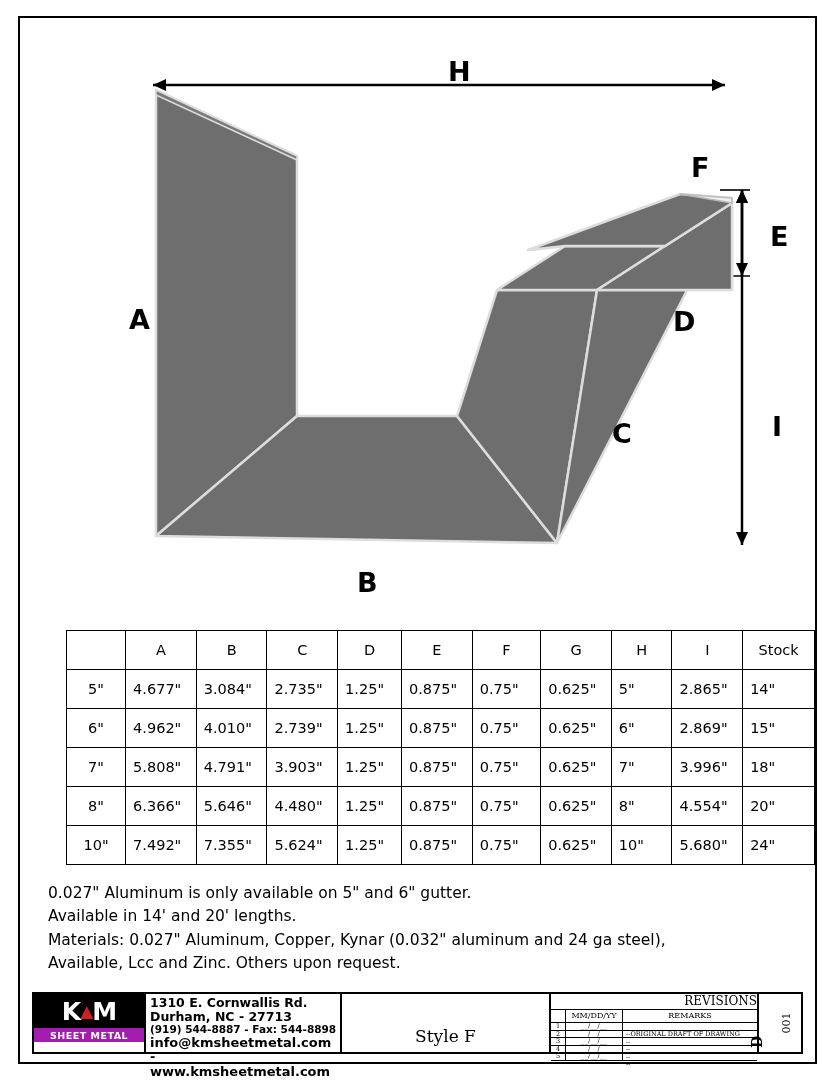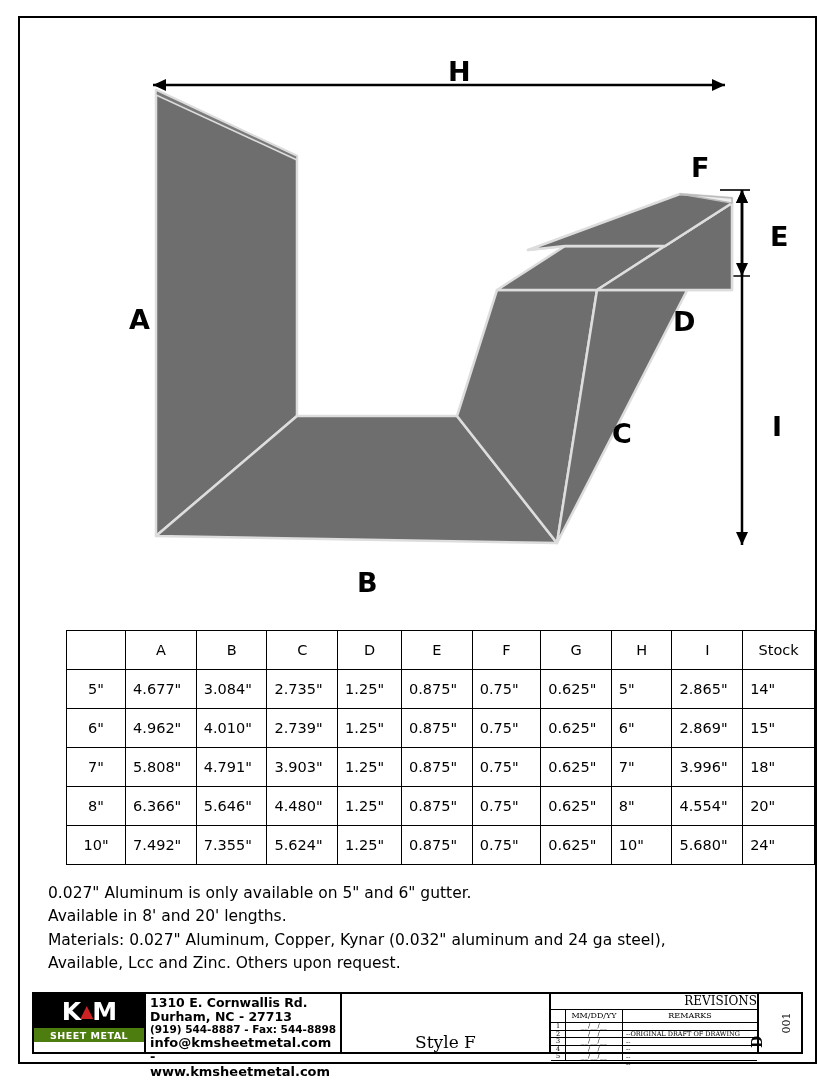--- a/index.html
+++ b/index.html
@@ -117,21 +117,21 @@
     font-weight: bold;
     font-size: 25px;
     letter-spacing: -1px;
   }
   .logo-km .kmred { color: #cc2222; font-size: 17px; }
   .logo-sub {
     position: absolute;
     left: 0; top: 34px;
     width: 100%;
     height: 14px;
-    background: #4d7c0f;
+    background: #a21caf;
     color: #fff;
     font-size: 9.5px;
     font-weight: bold;
     display: flex;
     align-items: center;
     justify-content: center;
     letter-spacing: 0.5px;
   }
   .tb-address {
     width: 196px;
@@ -150,20 +150,21 @@
     font-size: 13px;
     font-weight: bold;
   }
   .tb-style {
     flex: 1;
     border-right: 2px solid #000;
     box-sizing: border-box;
     display: flex;
     align-items: flex-end;
     justify-content: center;
+    padding-bottom: 6px;
     font-size: 17px;
     font-family: "DejaVu Serif", serif;
   }
   .tb-rev {
     width: 208px;
     border-right: 2px solid #000;
     box-sizing: border-box;
     font-family: "DejaVu Serif", serif;
   }
   .rev-title {
@@ -356,21 +357,21 @@
         <td>0.625"</td>
         <td>10"</td>
         <td>5.680"</td>
         <td>24"</td>
       </tr>
     </tbody>
   </table>
 
   <div class="notes">
     <div>0.027" Aluminum is only available on 5" and 6" gutter.</div>
-    <div>Available in 8' and 20' lengths.</div>
+    <div>Available in 14' and 20' lengths.</div>
     <div>Materials: 0.027" Aluminum, Copper, Kynar (0.032" aluminum and 24 ga steel),</div>
     <div>Available, Lcc and Zinc. Others upon request.</div>
   </div>
 
   <div class="titleblock">
     <div class="tb-logo">
       <div class="logo-km">
         <span>K</span>
           <span class="kmred">▲</span>
           <span>M</span>

